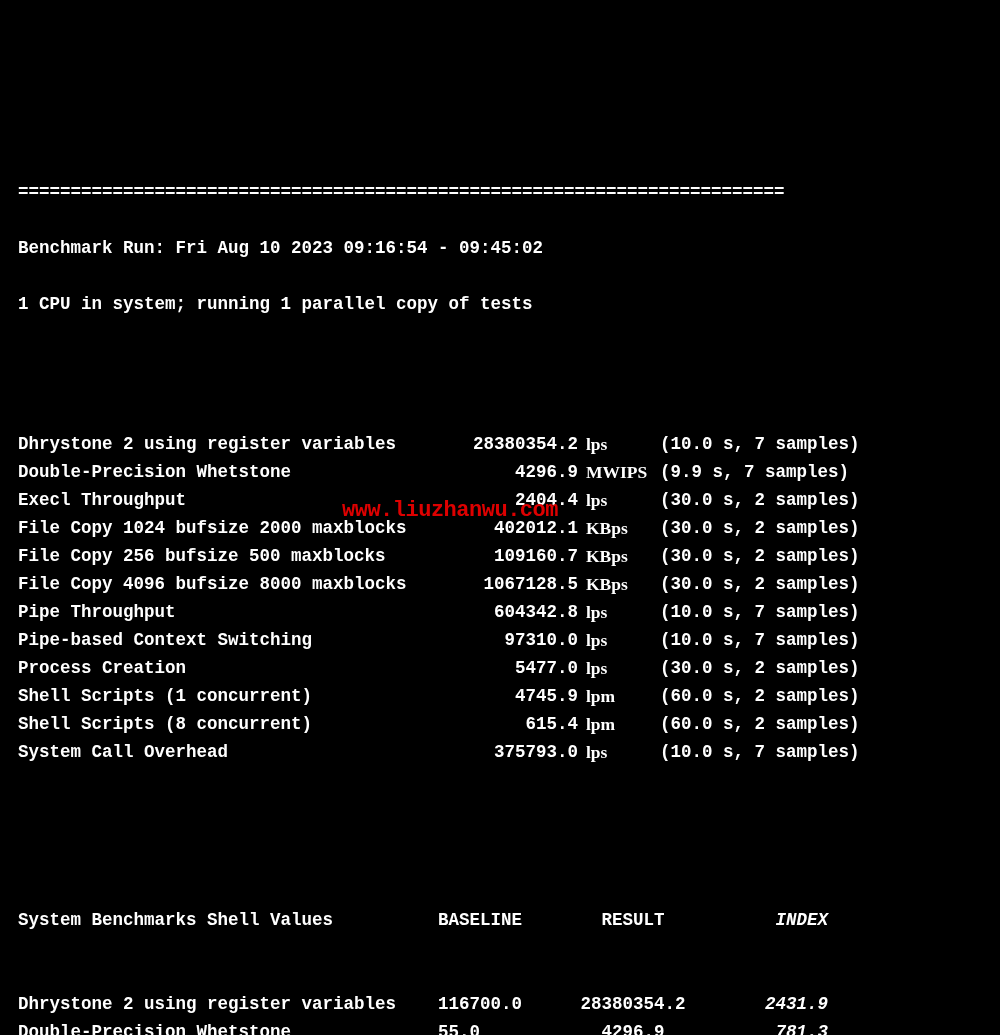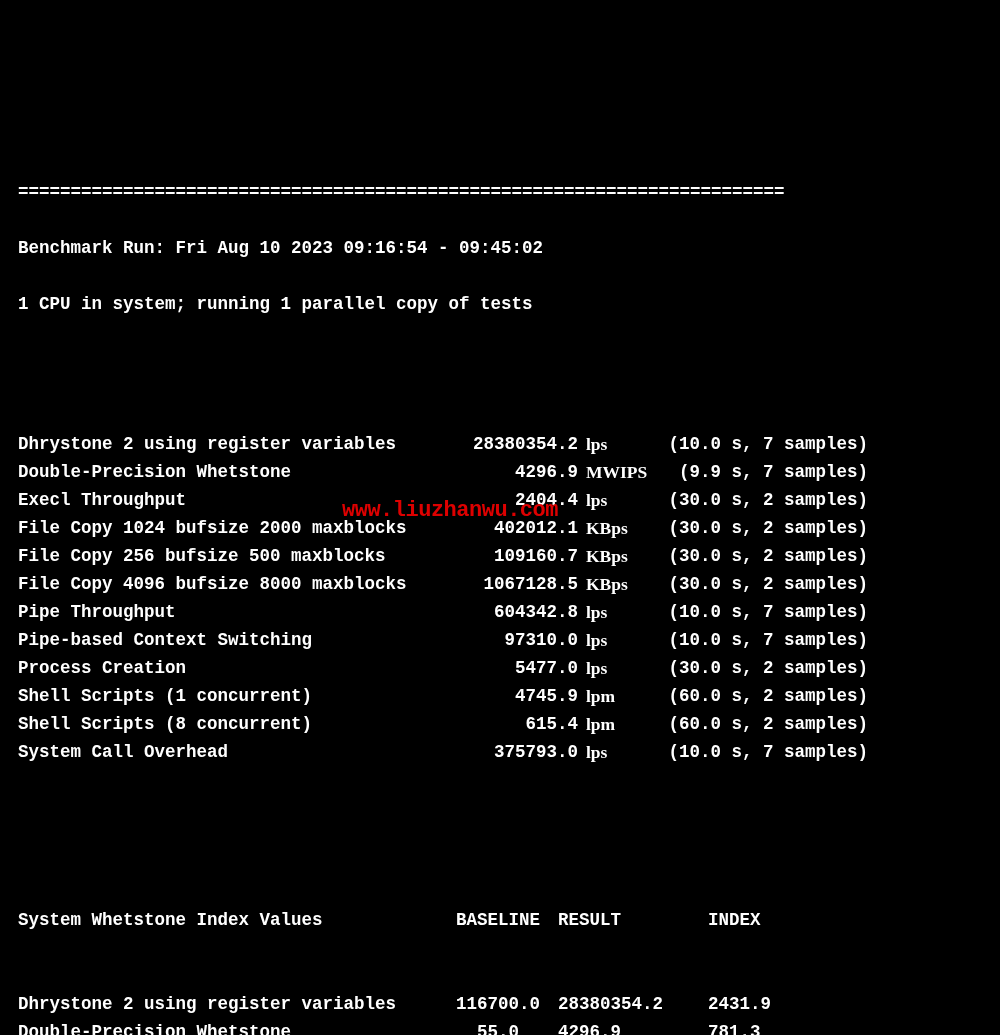--- a/index.html
+++ b/index.html
@@ -14,24 +14,24 @@
       height: 1035px;
       overflow: hidden;
       font-weight: bold;
       white-space: pre;
       position: relative;
     }
     .row { display: flex; }
     .col-name { width: 420px; }
     .col-value { width: 140px; text-align: right; }
     .col-unit { width: 70px; padding-left: 8px; font-family: Liberation Serif, serif; }
-    .col-params { width: 220px; padding-left: 12px; text-align: right; }
-    .col-baseline { width: 120px; text-align: center; }
-    .col-result { width: 150px; text-align: left; }
-    .col-index { width: 120px; text-align: left; }
+    .col-params { width: 220px; padding-left: 12px; }
+    .col-baseline { width: 120px; text-align: left; }
+    .col-result { width: 150px; text-align: center; }
+    .col-index { width: 120px; text-align: right; font-style: italic; }
     .idx-name { width: 420px; }
     .blank { height: 28px; }
     .watermark {
       position: absolute;
       top: 497px;
       left: 342px;
       color: #d00;
       font-size: 22px;
       font-weight: bold;
       letter-spacing: -0.5px;
@@ -50,21 +50,21 @@
 <div class="divider-line">=========================================================================</div>
 <div>Benchmark Run: Fri Aug 10 2023 09:16:54 - 09:45:02</div>
 <div>1 CPU in system; running 1 parallel copy of tests</div>
 <div class="blank"></div>
 
 <div id="tests-container"><div class="row"><span class="col-name">Dhrystone 2 using register variables</span><span class="col-value">28380354.2</span><span class="col-unit">lps</span><span class="col-params">(10.0 s, 7 samples)</span></div><div class="row"><span class="col-name">Double-Precision Whetstone</span><span class="col-value">4296.9</span><span class="col-unit">MWIPS</span><span class="col-params">(9.9 s, 7 samples)</span></div><div class="row"><span class="col-name">Execl Throughput</span><span class="col-value">2404.4</span><span class="col-unit">lps</span><span class="col-params">(30.0 s, 2 samples)</span></div><div class="row"><span class="col-name">File Copy 1024 bufsize 2000 maxblocks</span><span class="col-value">402012.1</span><span class="col-unit">KBps</span><span class="col-params">(30.0 s, 2 samples)</span></div><div class="row"><span class="col-name">File Copy 256 bufsize 500 maxblocks</span><span class="col-value">109160.7</span><span class="col-unit">KBps</span><span class="col-params">(30.0 s, 2 samples)</span></div><div class="row"><span class="col-name">File Copy 4096 bufsize 8000 maxblocks</span><span class="col-value">1067128.5</span><span class="col-unit">KBps</span><span class="col-params">(30.0 s, 2 samples)</span></div><div class="row"><span class="col-name">Pipe Throughput</span><span class="col-value">604342.8</span><span class="col-unit">lps</span><span class="col-params">(10.0 s, 7 samples)</span></div><div class="row"><span class="col-name">Pipe-based Context Switching</span><span class="col-value">97310.0</span><span class="col-unit">lps</span><span class="col-params">(10.0 s, 7 samples)</span></div><div class="row"><span class="col-name">Process Creation</span><span class="col-value">5477.0</span><span class="col-unit">lps</span><span class="col-params">(30.0 s, 2 samples)</span></div><div class="row"><span class="col-name">Shell Scripts (1 concurrent)</span><span class="col-value">4745.9</span><span class="col-unit">lpm</span><span class="col-params">(60.0 s, 2 samples)</span></div><div class="row"><span class="col-name">Shell Scripts (8 concurrent)</span><span class="col-value">615.4</span><span class="col-unit">lpm</span><span class="col-params">(60.0 s, 2 samples)</span></div><div class="row"><span class="col-name">System Call Overhead</span><span class="col-value">375793.0</span><span class="col-unit">lps</span><span class="col-params">(10.0 s, 7 samples)</span></div></div>
 
 <div class="blank"></div>
 
 <div class="row">
-  <span class="idx-name">System Whetstone Index Values</span>
+  <span class="idx-name">System Benchmarks Shell Values</span>
   <span class="col-baseline">BASELINE</span>
   <span class="col-result">RESULT</span>
   <span class="col-index">INDEX</span>
 </div>
 
 <div id="index-container"><div class="row"><span class="idx-name">Dhrystone 2 using register variables</span><span class="col-baseline">116700.0</span><span class="col-result">28380354.2</span><span class="col-index">2431.9</span></div><div class="row"><span class="idx-name">Double-Precision Whetstone</span><span class="col-baseline">55.0</span><span class="col-result">4296.9</span><span class="col-index">781.3</span></div></div>
 
 
 
 

